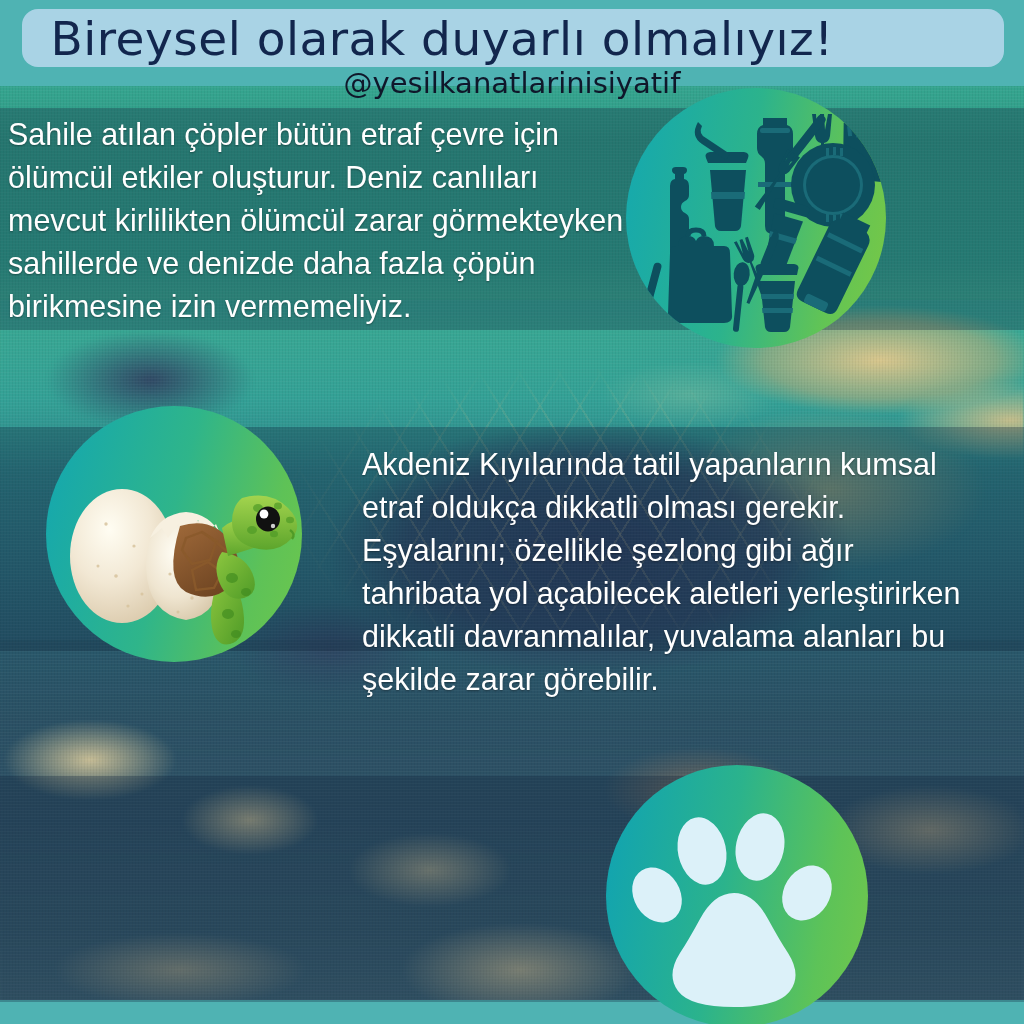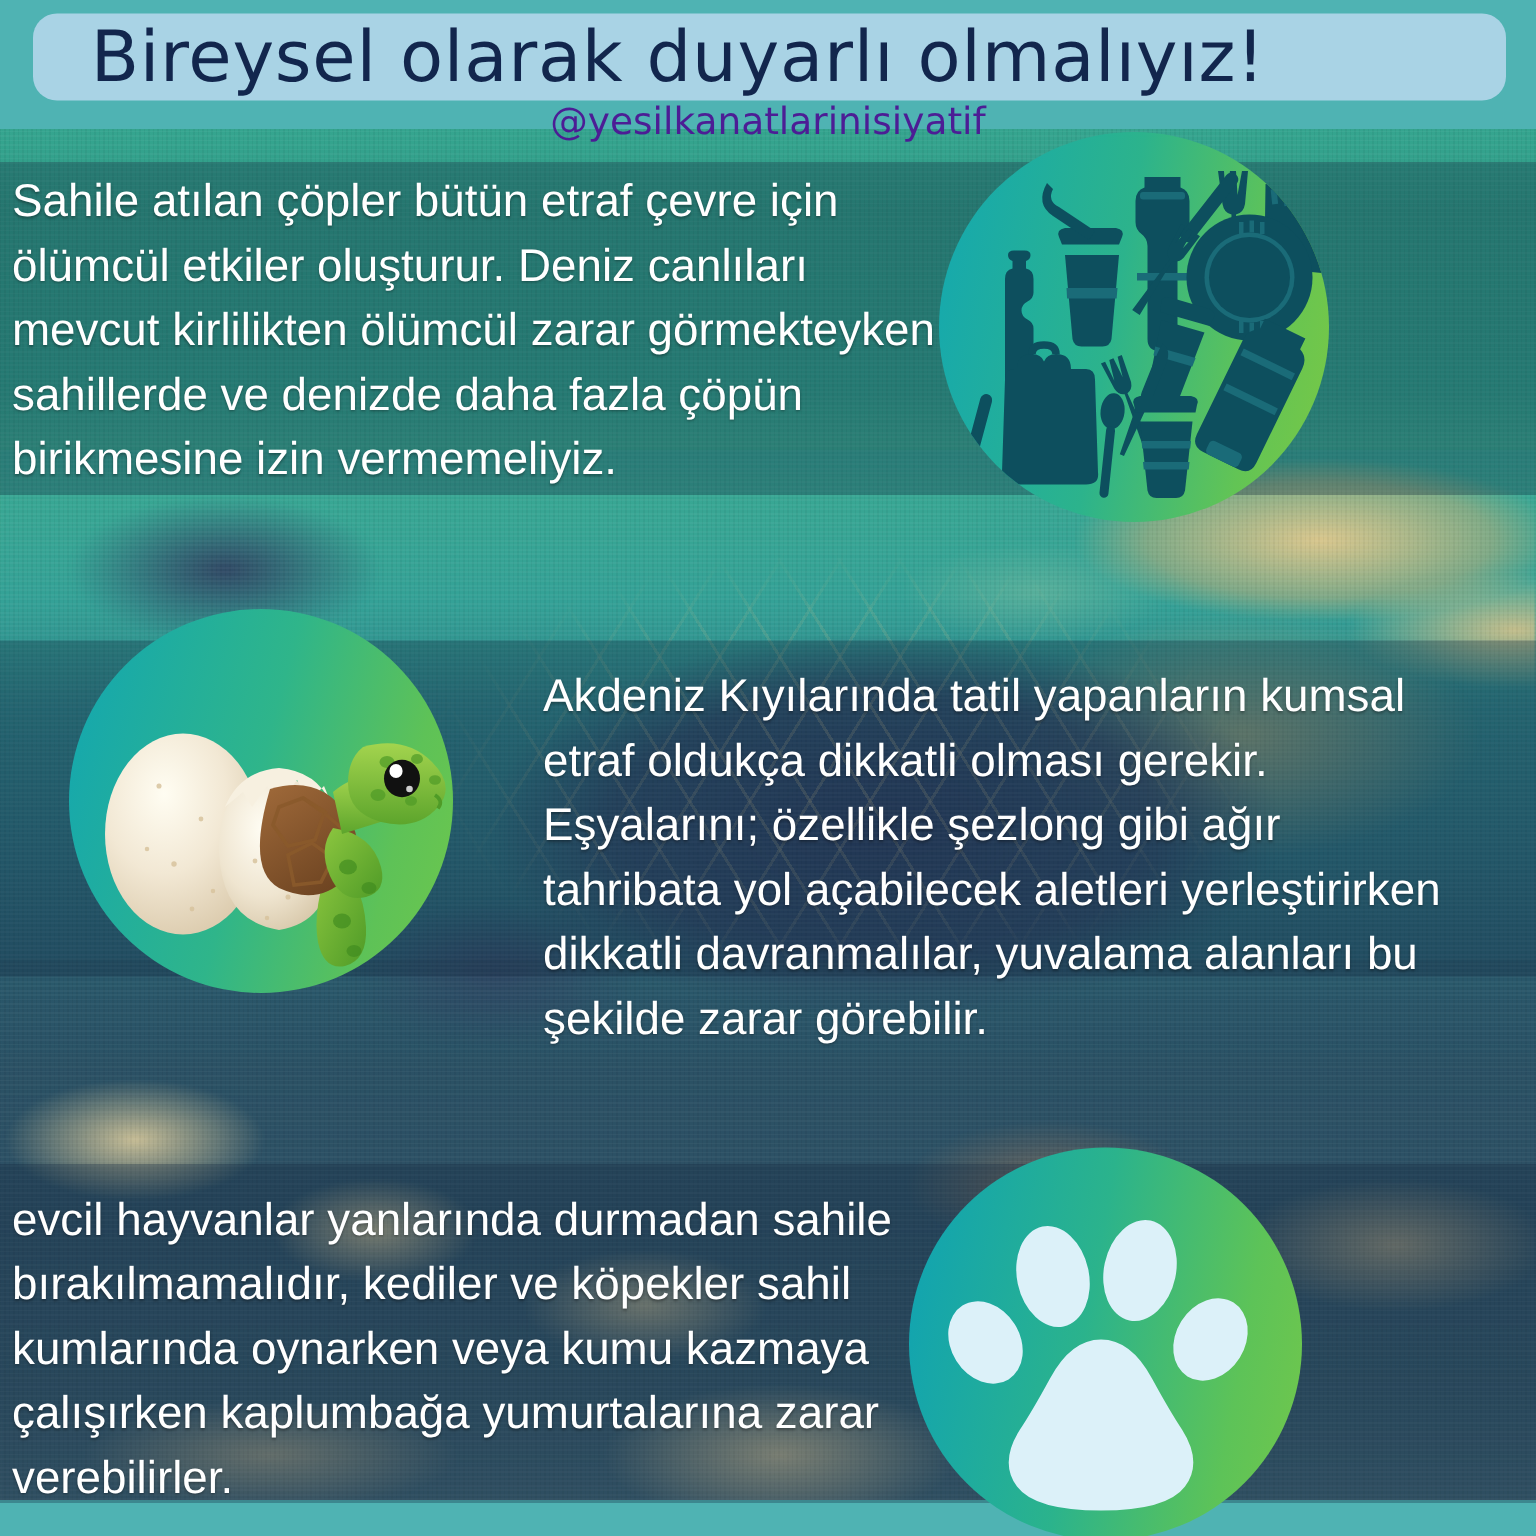--- a/index.html
+++ b/index.html
@@ -115,42 +115,42 @@
     position: absolute;
     left: 22px;
     top: 9px;
     width: 982px;
     height: 58px;
     background: #a9d3e5;
     border-radius: 16px;
   }
   .title-text {
     position: absolute;
-    left: 20px;
+    left: 10px;
     top: 9px;
     width: 864px;
     height: 58px;
     display: flex;
     align-items: center;
     justify-content: center;
     color: #12264d;
     font-size: 47px;
     letter-spacing: 0.5px;
     font-weight: 400;
     font-family: "DejaVu Sans", "Liberation Sans", sans-serif;
     white-space: nowrap;
   }
   .handle-text {
     position: absolute;
     left: 0;
     top: 66px;
     width: 1024px;
     text-align: center;
-    color: #4c1d95;
-    font-size: 25px;
+    color: #0f172a;
+    font-size: 29px;
     letter-spacing: 0px;
     font-family: "DejaVu Sans", "Liberation Sans", sans-serif;
   }
 
   
   .band {
     position: absolute;
     left: 0;
     width: 1024px;
     background: rgba(18,38,58,0.30);
@@ -416,21 +416,20 @@
       </g>
 
       <ellipse cx="222" cy="113" rx="12" ry="12.5" fill="#111"></ellipse>
       <ellipse cx="218" cy="108" rx="4.4" ry="4.6" fill="#ffffff"></ellipse>
       <ellipse cx="227" cy="120" rx="2.2" ry="2.2" fill="#ffffff" opacity="0.8"></ellipse>
 
       <path d="M244,124 q6,4 2,9" fill="none" stroke="#4f9b27" stroke-width="2.4"></path>
     </svg>
   </div>
 
-  <div class="para para-3">evcil hayvanlar yanlarında durmadan sahile bırakılmamalıdır, kediler ve köpekler sahil kumlarında oynarken veya kumu kazmaya çalışırken kaplumbağa yumurtalarına zarar verebilirler.</div>
 
   <div class="circle circle-paw">
     <svg width="262" height="262" viewBox="0 0 262 262" aria-hidden="true">
       <g fill="#dcf1f9">
         <ellipse cx="96" cy="86" rx="24" ry="34" transform="rotate(-12 96 86)"></ellipse>
         <ellipse cx="154" cy="82" rx="24" ry="34" transform="rotate(12 154 82)"></ellipse>
         <ellipse cx="51" cy="130" rx="23" ry="29" transform="rotate(-32 51 130)"></ellipse>
         <ellipse cx="201" cy="128" rx="23" ry="29" transform="rotate(32 201 128)"></ellipse>
         <path d="M128,128
                  q20,0 34,26

